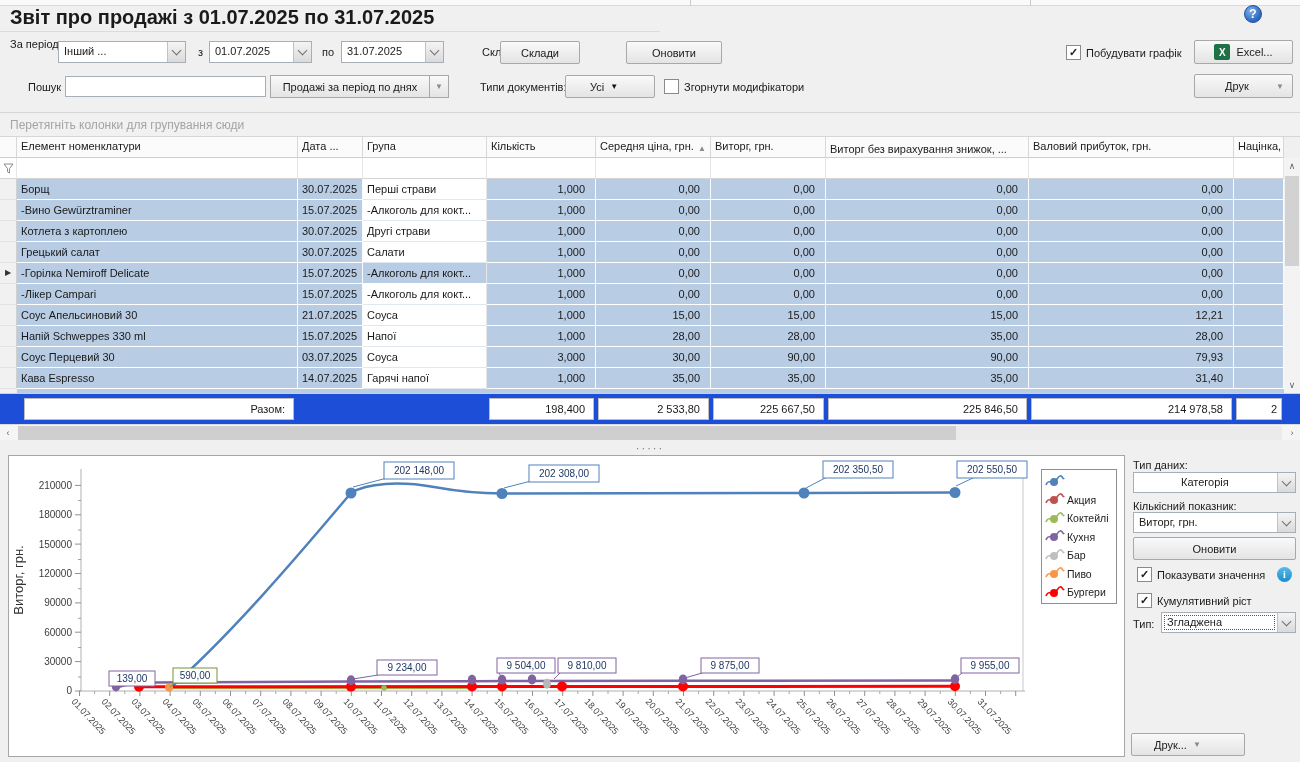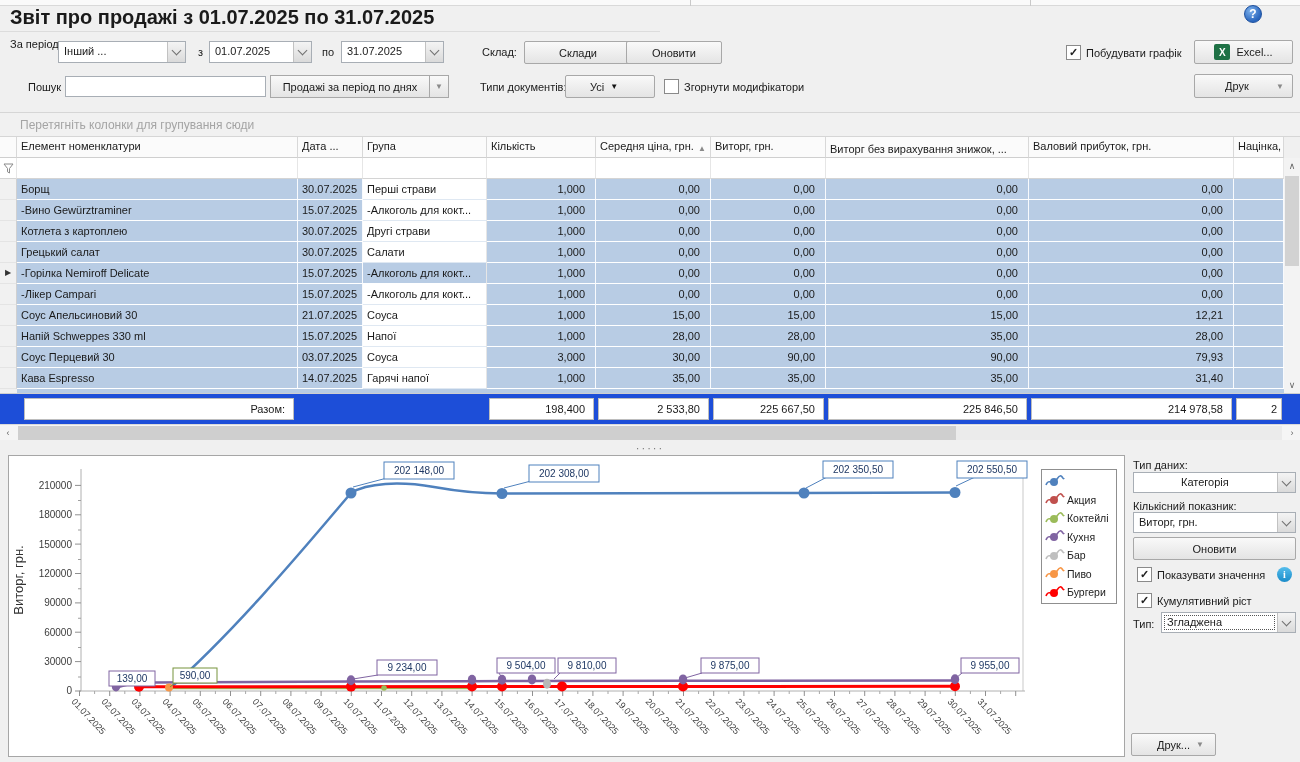--- a/index.html
+++ b/index.html
@@ -26,21 +26,21 @@
   .chev{width:6px;height:6px;border-right:1.6px solid #707070;border-bottom:1.6px solid #707070;
         transform:rotate(45deg);margin-top:-3px;}
   .chk{position:absolute;display:flex;align-items:center;gap:5px;font-size:11px;white-space:nowrap;}
   .box{width:13px;height:13px;background:#fff;border:1px solid #8a8a8a;display:flex;align-items:center;
        justify-content:center;font-size:11px;font-weight:bold;line-height:1;color:#222;}
   .input{position:absolute;box-sizing:border-box;background:#fff;border:1px solid #a8aeb5;}
   .arrowdark{font-size:8px;color:#111;}
   .arrowgray{font-size:8px;color:#8a8a8a;}
   
   .groupbar{left:0;top:112px;width:1300px;height:25px;background:#f1f1f1;border-top:1px solid #d6d6d6;
-            border-bottom:1px solid #d6d6d6;color:#a4a4a4;font-size:12px;display:flex;align-items:center;padding-left:20px;}
+            border-bottom:1px solid #d6d6d6;color:#a4a4a4;font-size:12px;display:flex;align-items:center;padding-left:10px;}
   
   .thead,.tfilter,.trow{position:relative;display:flex;width:1284px;}
   .tablewrap{left:0;top:137px;width:1300px;}
   .hc{box-sizing:border-box;height:21px;background:#fbfbfb;border-right:1px solid #d8d8d8;border-bottom:1px solid #cfcfcf;
       padding:3px 4px 0 4px;white-space:nowrap;overflow:hidden;display:flex;justify-content:space-between;}
   .fc{box-sizing:border-box;height:21px;background:#fff;border-right:1px solid #e6e6e6;border-bottom:1px solid #d4d4d4;
       display:flex;align-items:center;padding-left:3px;}
   .tc{box-sizing:border-box;height:21px;background:#b8cce4;border-right:1px solid rgba(255,255,255,.9);
       border-bottom:1px solid #ffffff;line-height:20px;white-space:nowrap;overflow:hidden;padding:0 4px;}
   .tc.grp{background:#fff;border-right:1px solid #e6e6e6;border-bottom:1px solid #dfe8f2;}
@@ -115,21 +115,21 @@
       </div>
   </div>
   <div class="lbl" style="left:322px;top:46px;">по</div>
   <div class="combo" style="left:341px;top:41px;width:103px;height:22px;">
     <div class="val">31.07.2025</div>
     <div class="arw">
         <i class="chev"></i>
       </div>
   </div>
   <div class="lbl" style="left:482px;top:46px;">Склад:</div>
-  <div class="btn" style="left:524px;top:41px;width:108px;height:23px;">
+  <div class="btn" style="left:500px;top:41px;width:80px;height:23px;">
       <span>Склади</span>
     </div>
   <div class="btn" style="left:626px;top:41px;width:96px;height:23px;">
       <span>Оновити</span>
     </div>
   <div class="chk" style="left:1066px;top:45px;">
     <span class="box">✓</span>
     <span>Побудувати графік</span>
   </div>
   <div class="btn" style="left:1194px;top:40px;width:99px;height:24px;">
@@ -607,18 +607,18 @@
     <span class="box">✓</span>
     <span>Кумулятивний ріст</span>
   </div>
   <div class="lbl side-lbl" style="left:1133px;top:618px;">Тип:</div>
   <div class="combo dotted" style="left:1161px;top:612px;width:135px;height:21px;">
     <div class="val">Згладжена</div>
     <div class="arw">
         <i class="chev"></i>
       </div>
   </div>
-  <div class="btn" style="left:1131px;top:733px;width:85px;height:23px;justify-content:center;padding:0 8px 0 22px;">
+  <div class="btn" style="left:1131px;top:733px;width:114px;height:23px;justify-content:flex-start;padding:0 8px 0 22px;">
     <span>Друк...</span>
     <span class="arrowgray">▼</span>
   </div>
 
 </div>
 
 </body></html>

